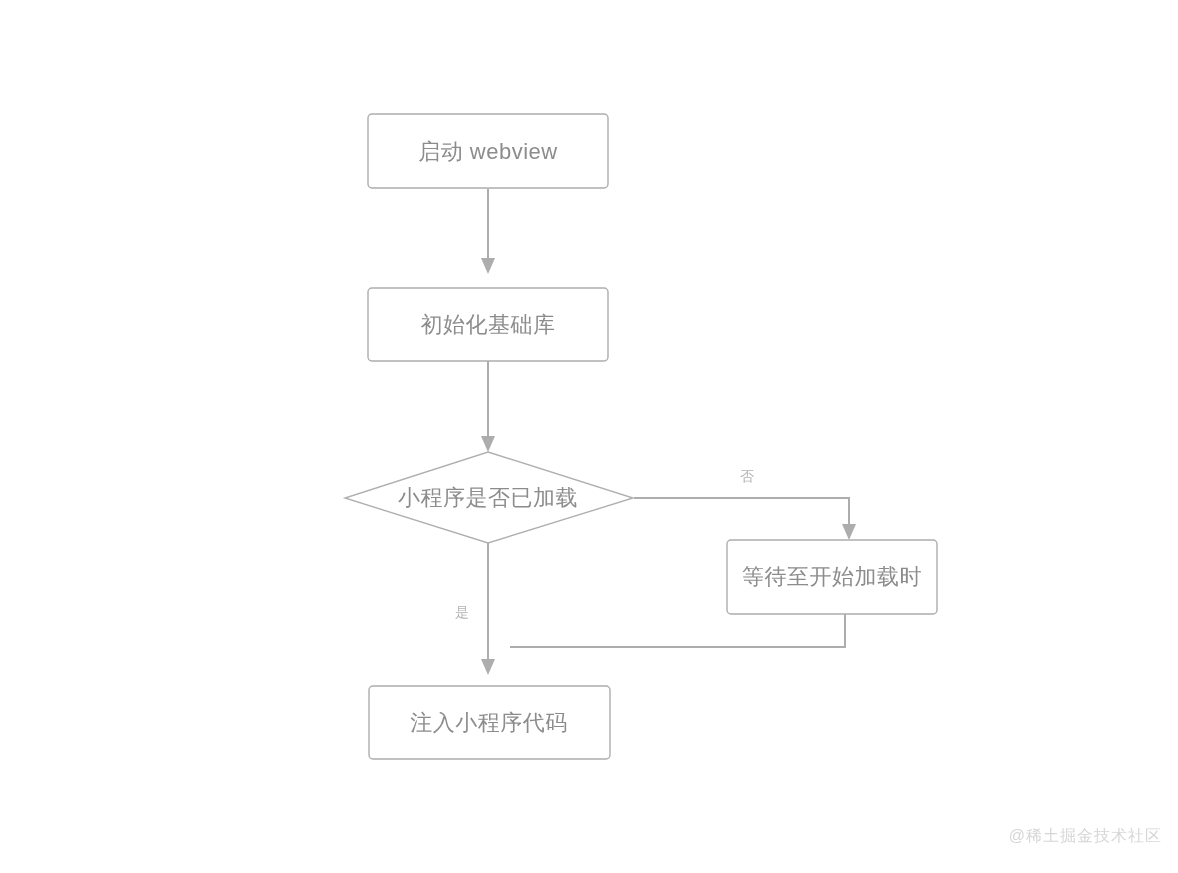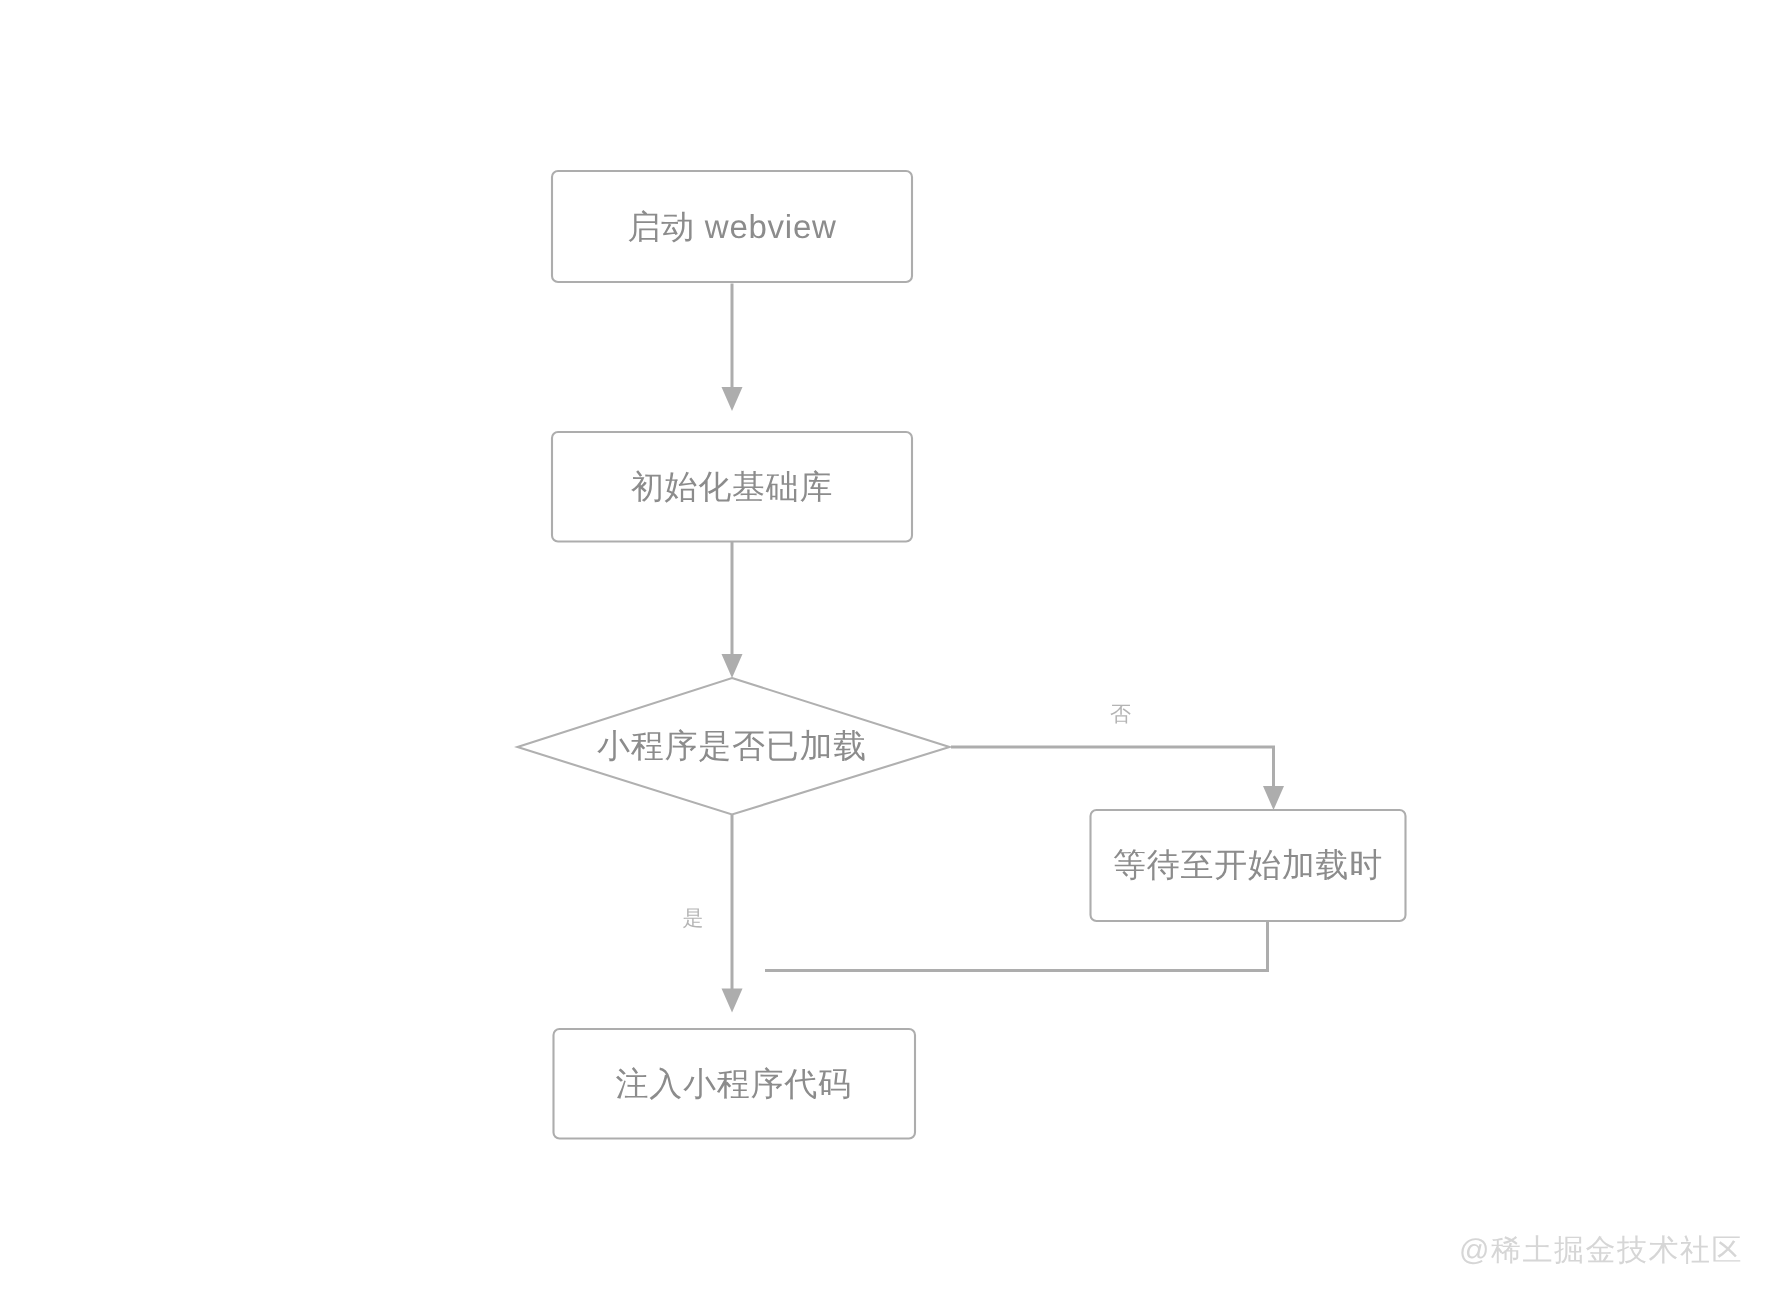--- a/index.html
+++ b/index.html
@@ -55,21 +55,21 @@
     fill: none;
   }
   .arrow-head {
     fill: #adadad;
   }
   .watermark {
     position: absolute;
     right: 16px;
     bottom: 26px;
     font-family: "Liberation Sans", "DejaVu Sans", sans-serif;
-    font-size: 20px;
+    font-size: 16px;
     color: #d6d6d6;
     letter-spacing: 1px;
     white-space: nowrap;
   }
 </style>
 </head>
 <body>
 
 <div id="canvas">
 

